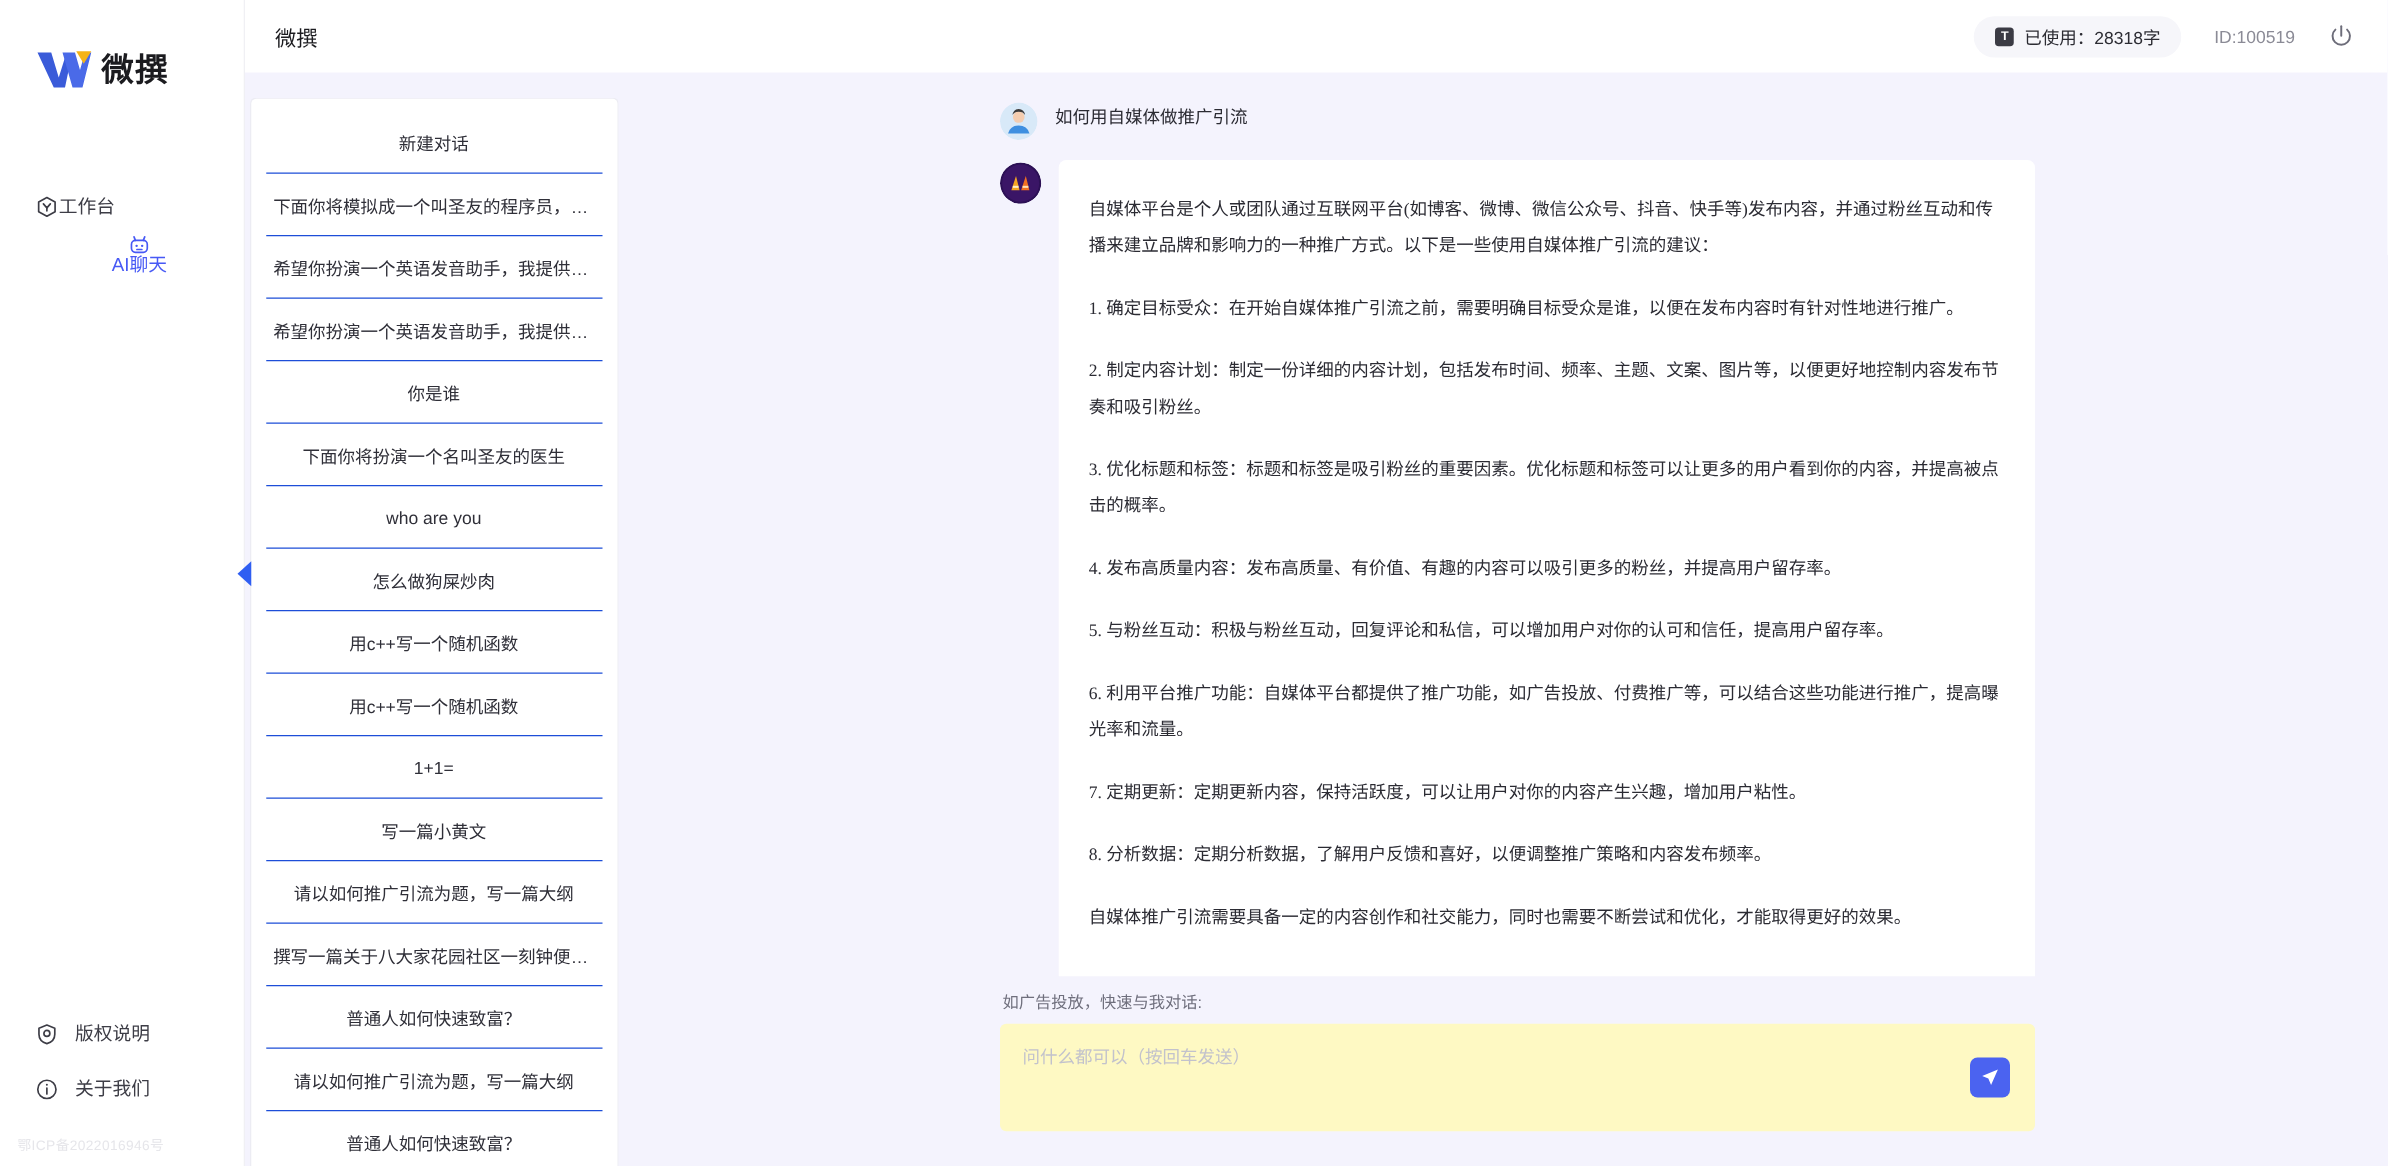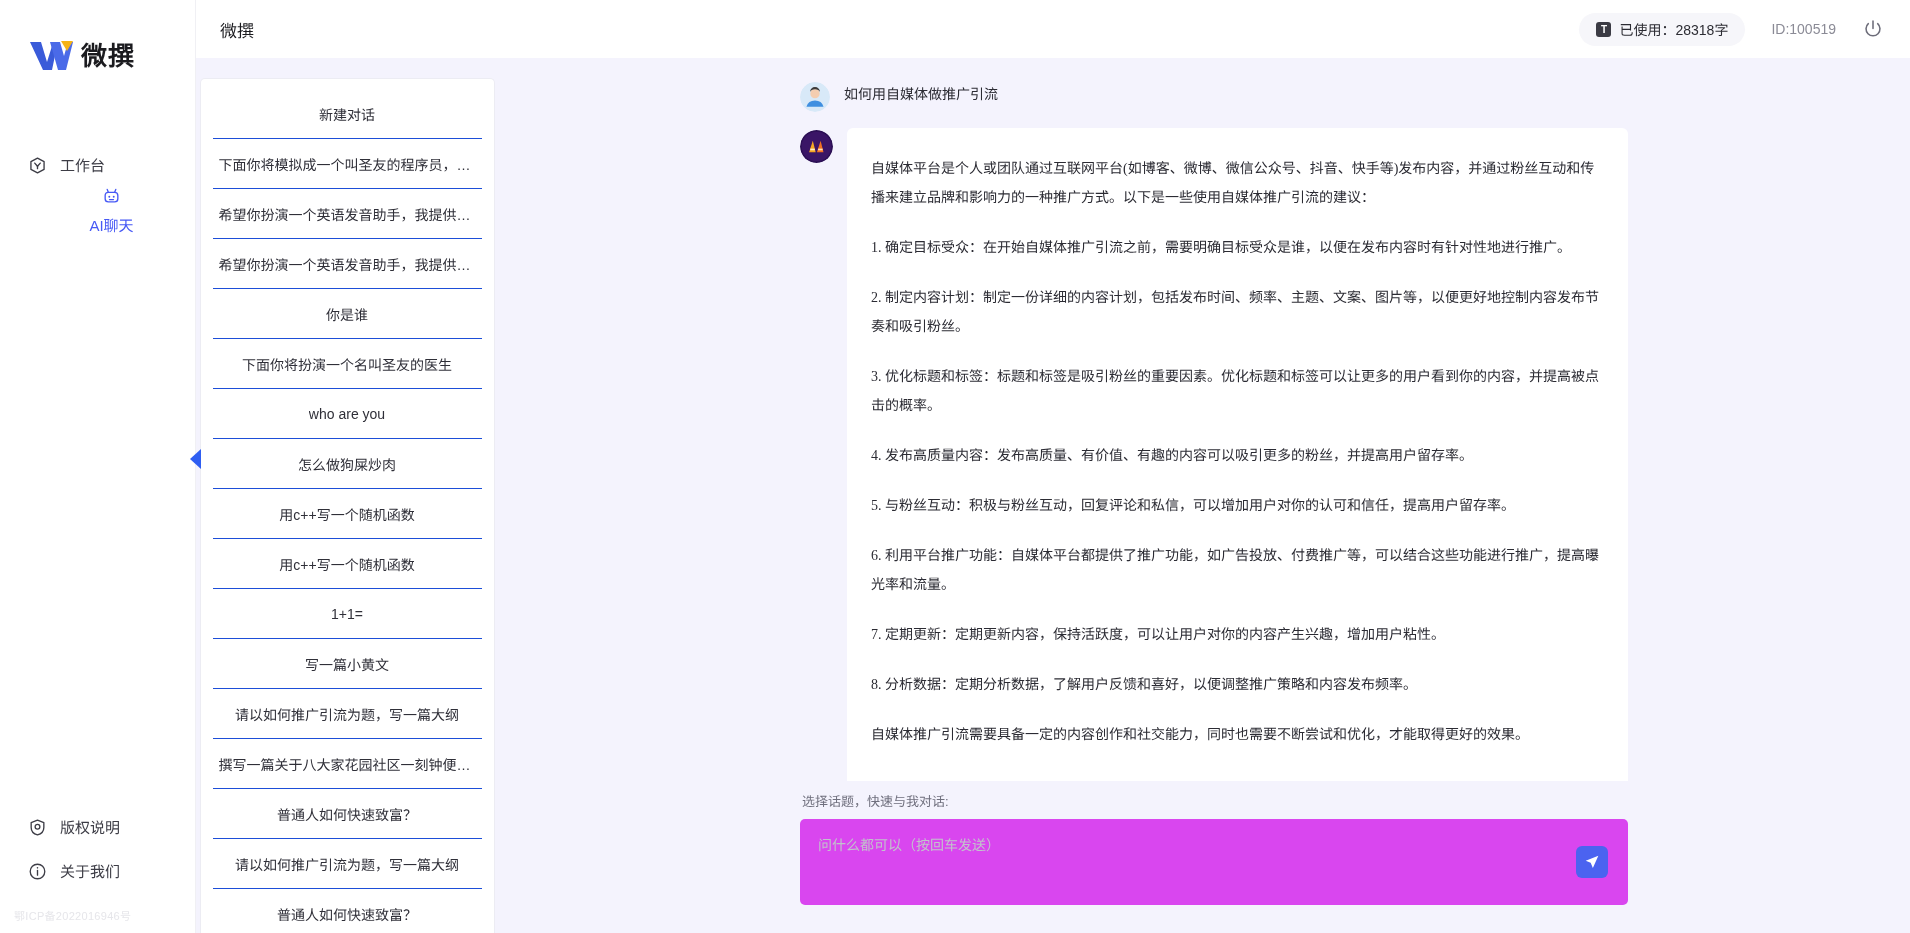--- a/index.html
+++ b/index.html
@@ -44,21 +44,20 @@
     line-height: 1;
   }
   .nav {
     margin-top: 70px;
     display: flex;
     flex-direction: column;
   }
   .nav-item {
     display: flex;
     align-items: center;
-    gap: 13px;
     height: 42px;
     padding-left: 28px;
     cursor: pointer;
     font-size: 15px;
     color: #3d3d46;
   }
   .nav-item.active { color: #4759f5; flex-direction: column; }
   .nav-ico { width: 19px; height: 19px; display: block; flex: 0 0 19px; }
   .nav-label { line-height: 1; }
 
@@ -275,21 +274,21 @@
     align-items: center;
   }
   .composer-inner { width: 828px; max-width: 100%; }
   .topic-hint {
     font-size: 13px;
     color: #6f6f7d;
     margin-bottom: 9px;
     padding-left: 2px;
   }
   .input-box {
-    background: #d946ef;
+    background: #fef9c3;
     border-radius: 5px;
     height: 86px;
     position: relative;
     padding: 15px 70px 15px 18px;
   }
   .input-box textarea {
     width: 100%;
     height: 100%;
     border: none;
     outline: none;
@@ -502,21 +501,21 @@
                 <p>8. 分析数据：定期分析数据，了解用户反馈和喜好，以便调整推广策略和内容发布频率。</p>
                 <p>自媒体推广引流需要具备一定的内容创作和社交能力，同时也需要不断尝试和优化，才能取得更好的效果。</p>
               </div>
             </div>
 
           </div>
         </div>
 
         <div class="composer">
           <div class="composer-inner">
-            <div class="topic-hint">选择话题，快速与我对话:</div>
+            <div class="topic-hint">如广告投放，快速与我对话:</div>
             <div class="input-box">
               <textarea placeholder="问什么都可以（按回车发送）" style=""></textarea>
               <button class="send-btn">
                 <svg class="send-ico" viewBox="0 0 24 24">
                   <path d="M21.5 2.5 L2.6 10.2 L10 13.2 L13.3 21 Z" fill="#ffffff"></path>
                 </svg>
               </button>
             </div>
           </div>
         </div>

